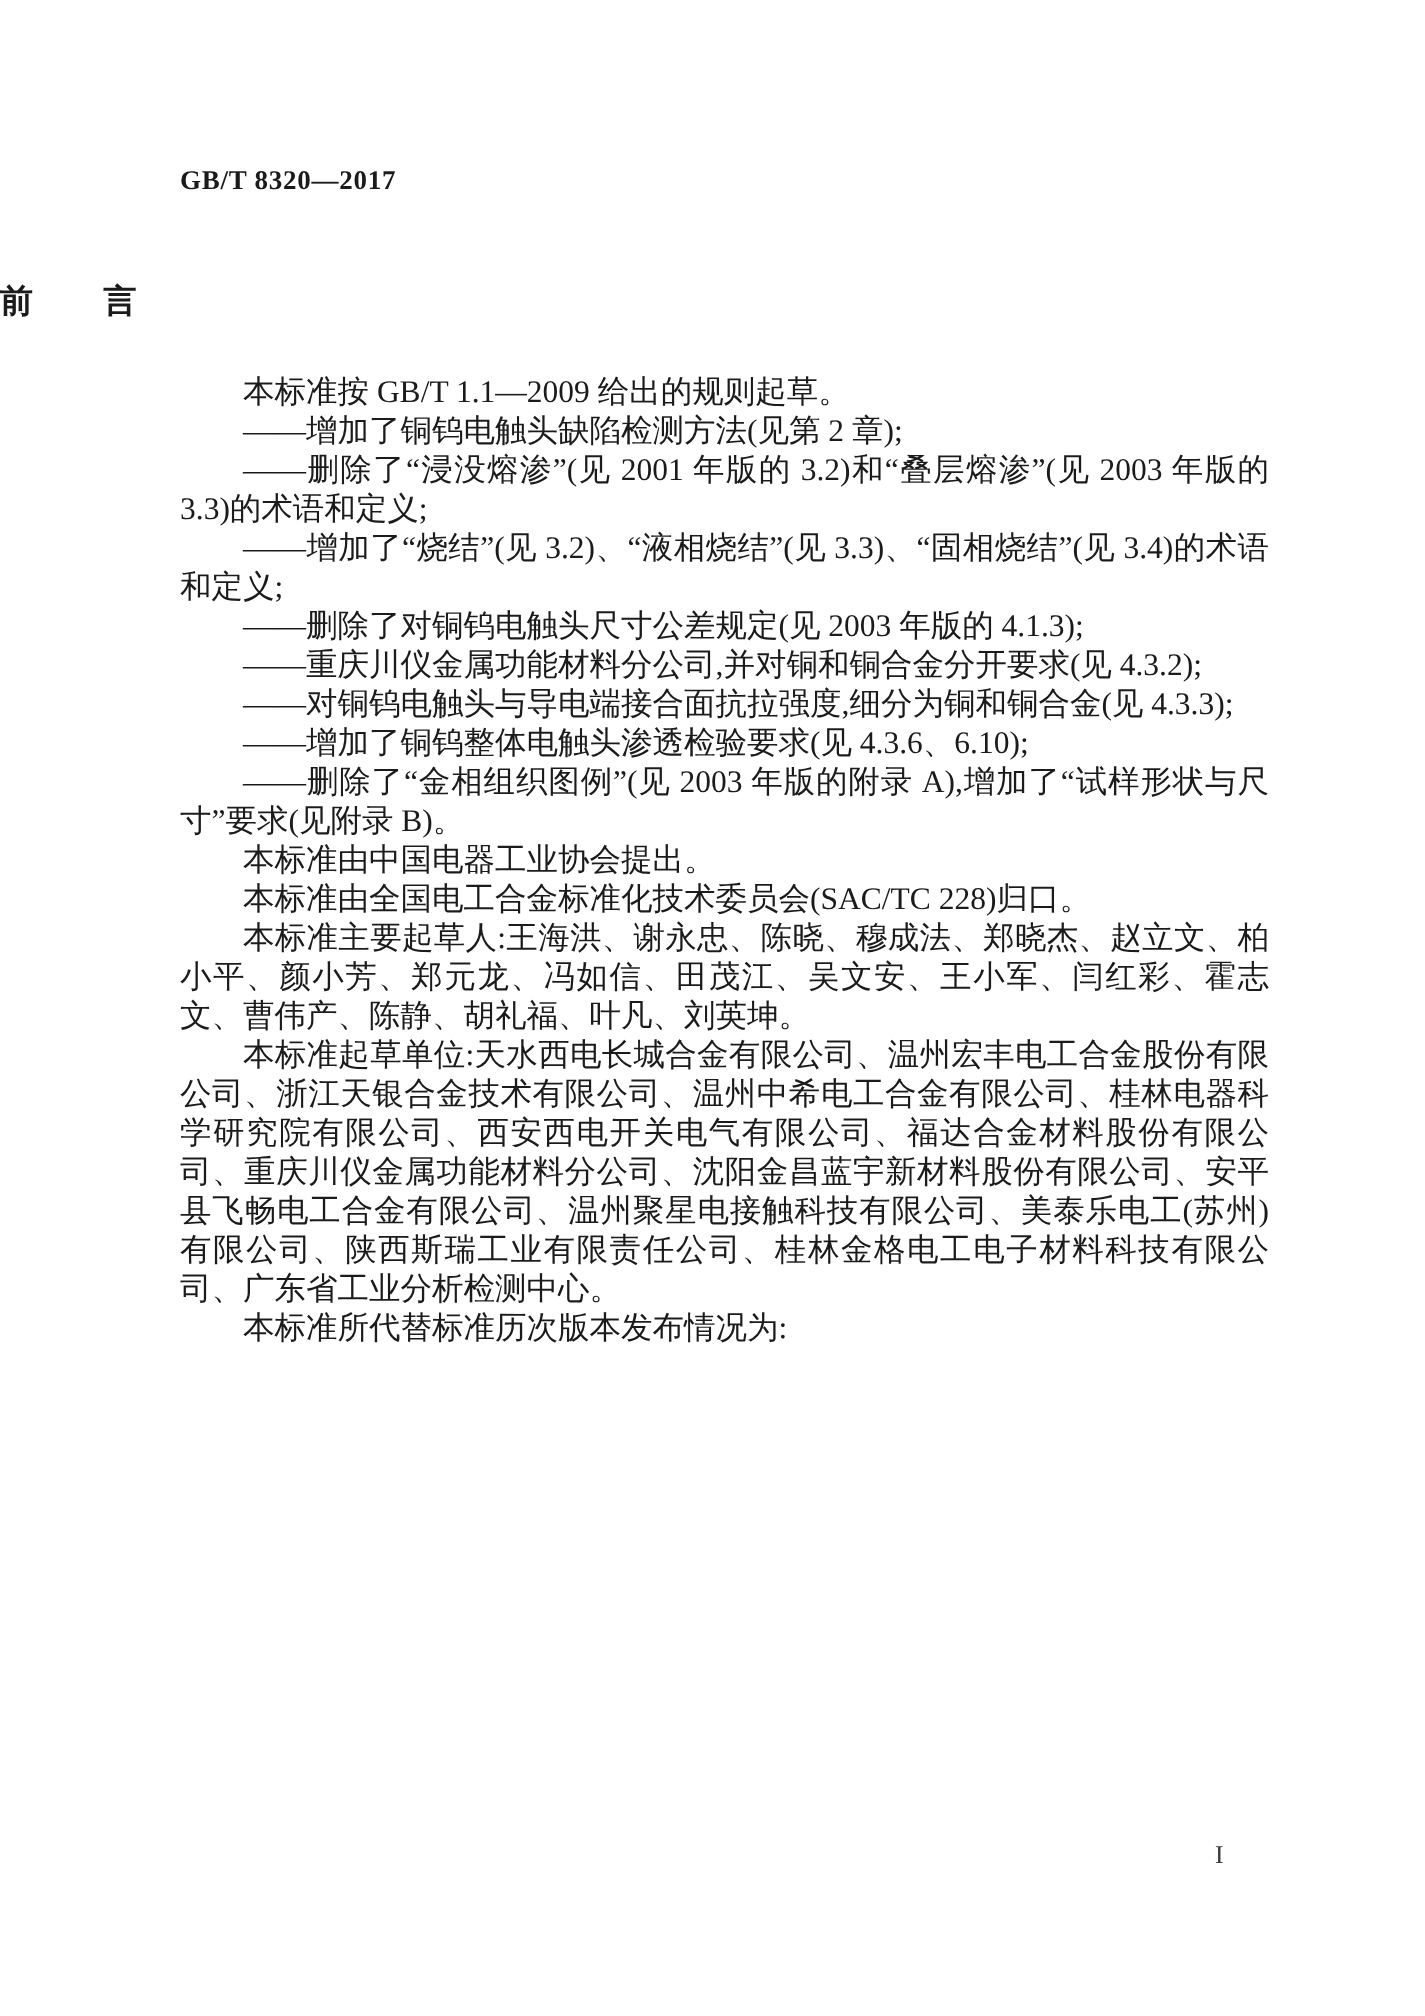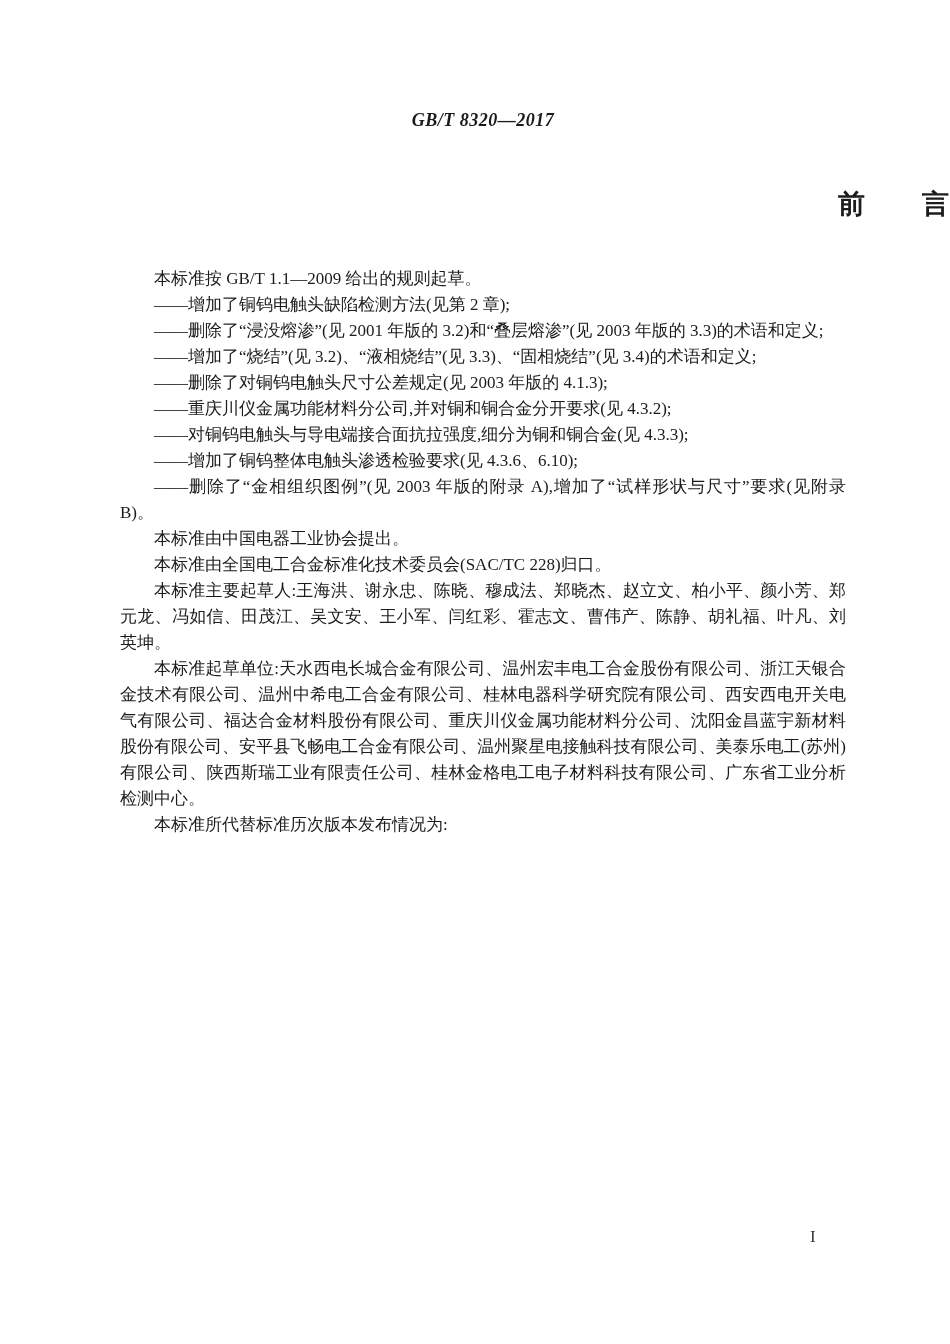--- a/index.html
+++ b/index.html
@@ -15,45 +15,44 @@
     background: #ffffff;
     font-family: "Liberation Serif", "DejaVu Serif", serif;
     color: #1b1b1b;
     overflow: hidden;
   }
   .header {
     position: absolute;
     top: 110px;
     left: 120px;
     width: 726px;
-    text-align: center;
-    font-style: italic;
+    text-align: left;
   }
   .doc-number {
     font-size: 18px;
     font-weight: 700;
     letter-spacing: 0.5px;
     white-space: nowrap;
   }
   .foreword-title {
     position: absolute;
     top: 186px;
     left: 0;
     width: 100%;
-    text-align: right;
-    font-size: 27px;
+    text-align: left;
+    font-size: 22px;
     font-weight: 700;
     letter-spacing: 1px;
   }
   .foreword-body {
     position: absolute;
-    top: 266px;
+    top: 248px;
     left: 120px;
     width: 726px;
-    font-size: 17px;
+    font-size: 21px;
     line-height: 26px;
     text-align: justify;
     text-justify: inter-ideograph;
   }
   .para {
     margin: 0;
     padding: 0;
     text-indent: 2em;
   }
   .page-number {

